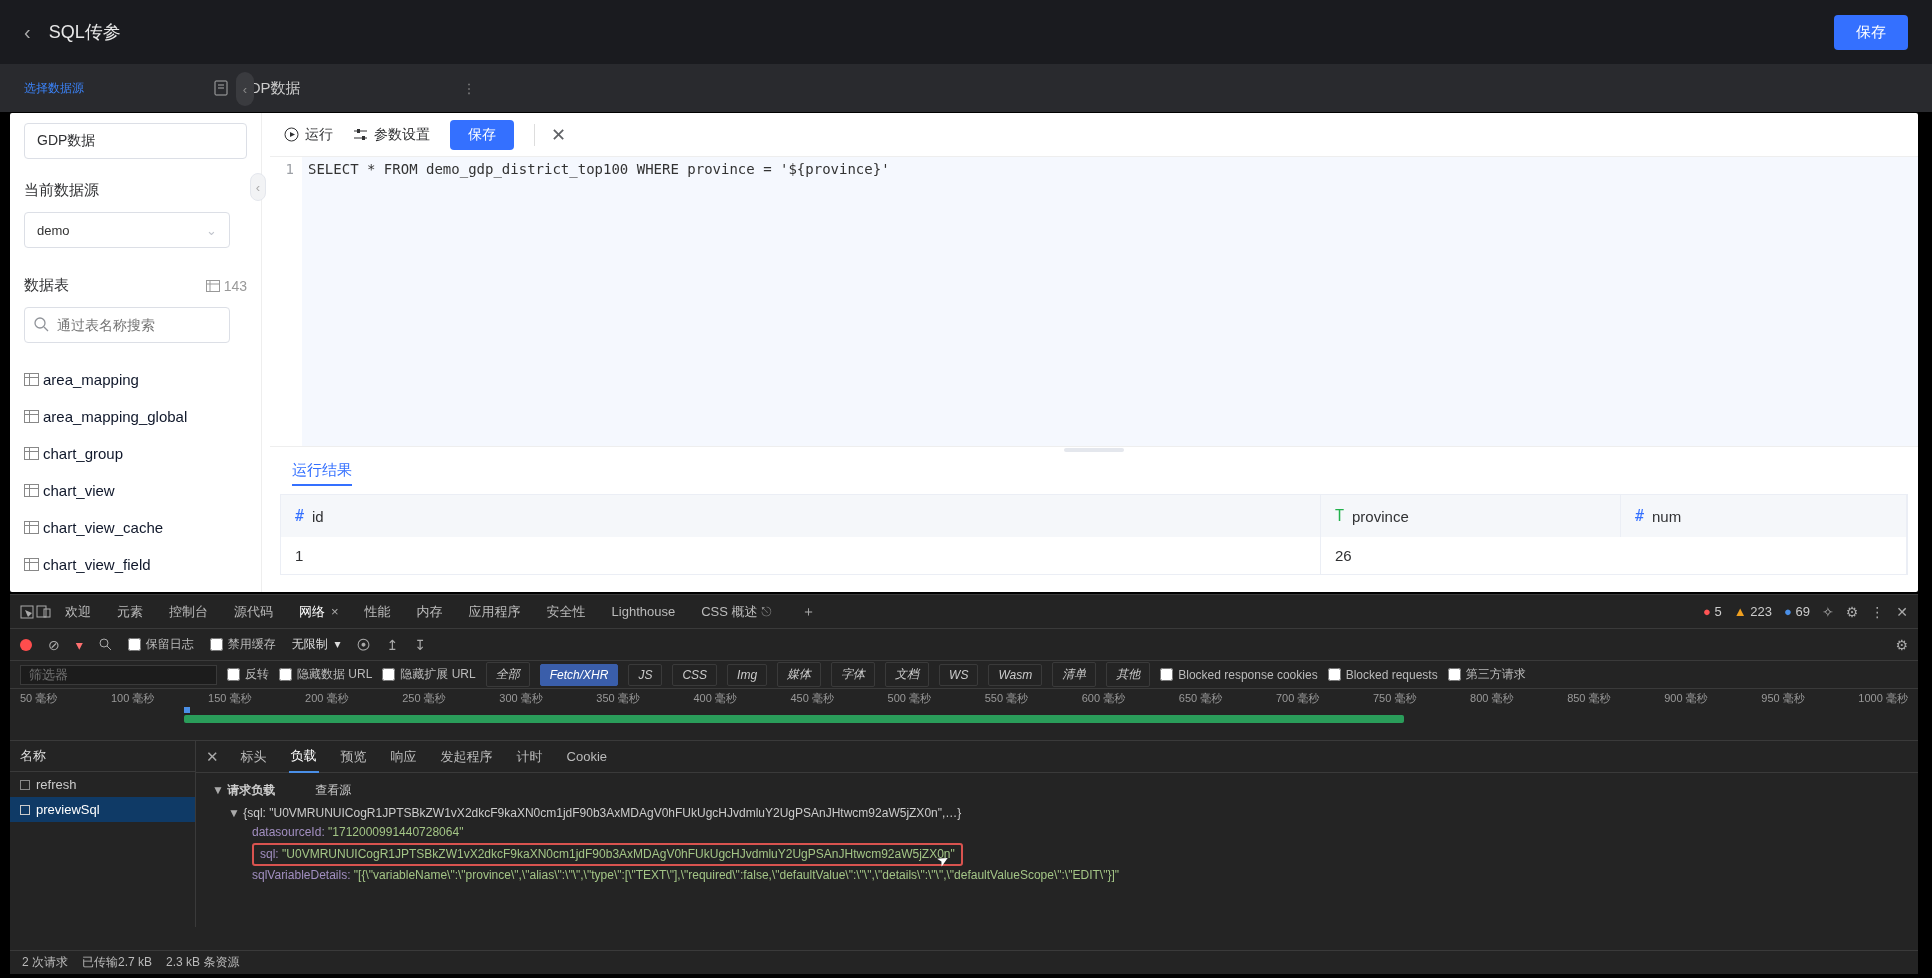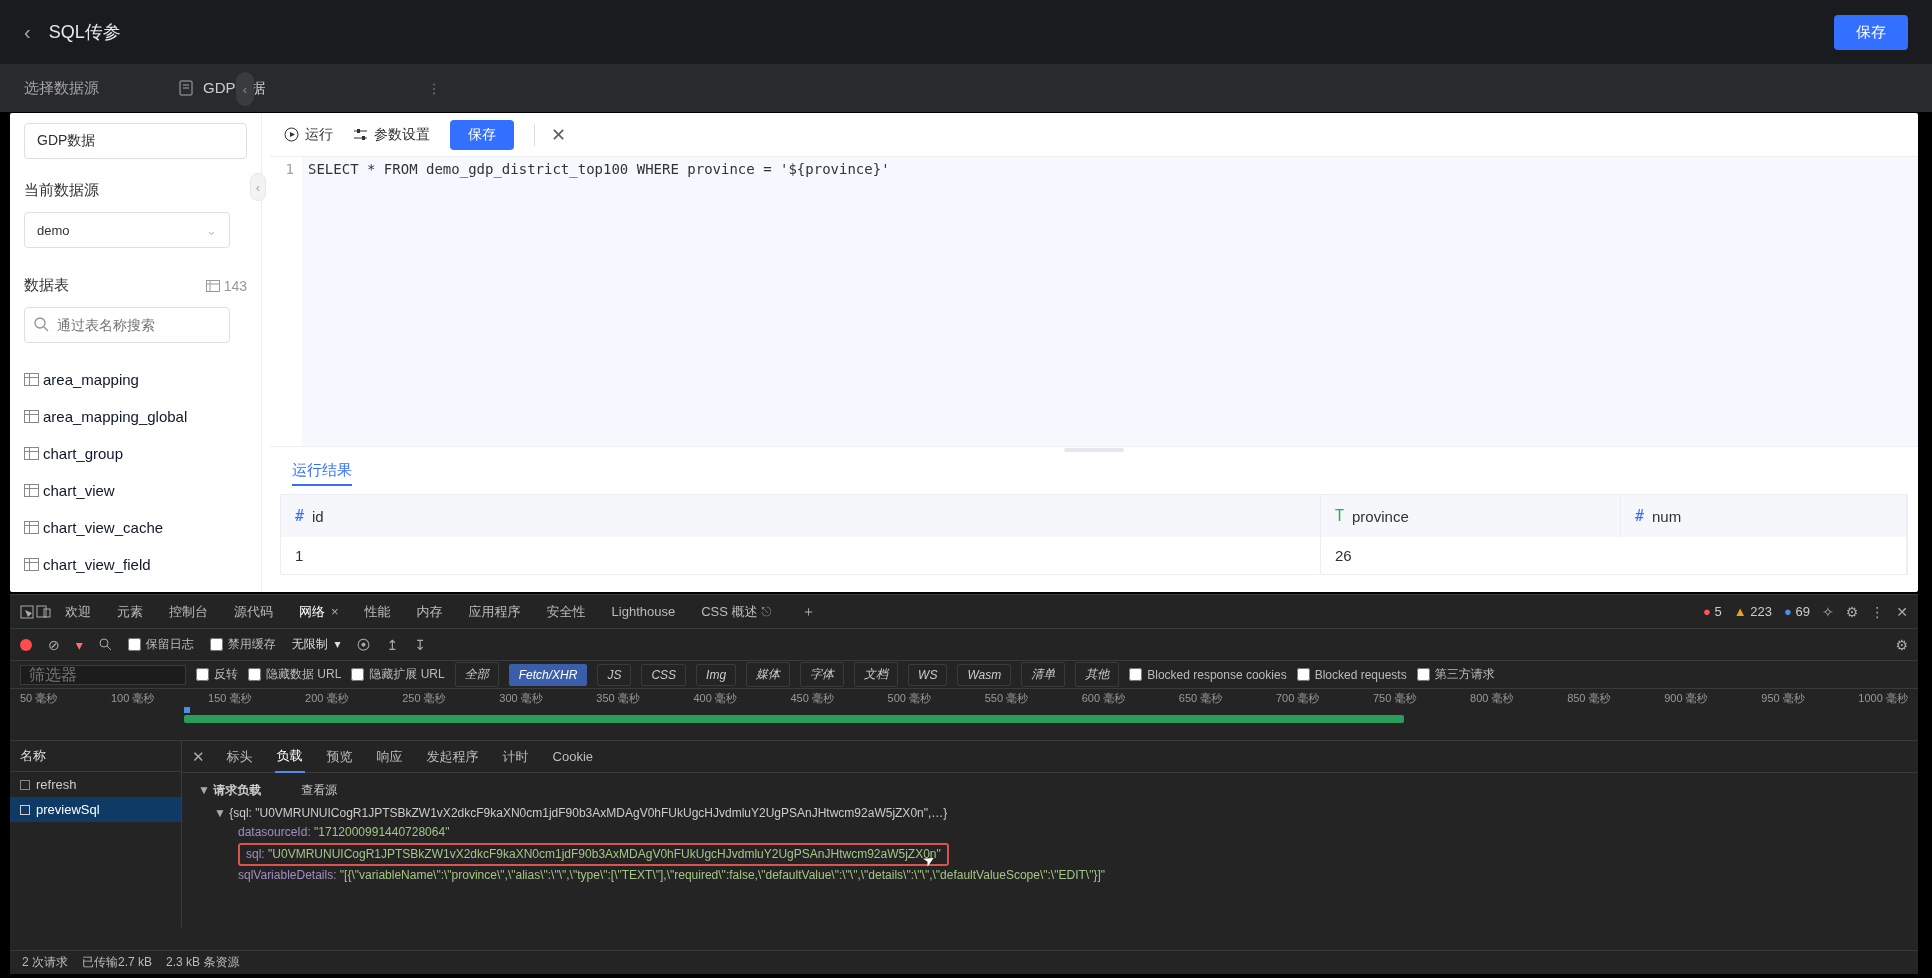--- a/index.html
+++ b/index.html
@@ -7,21 +7,21 @@
 
 
 .app-header { height: 64px; background: #1a1b1f; display: flex; align-items: center; padding: 0 24px; justify-content: space-between; }
 .app-header-left { display: flex; align-items: center; gap: 18px; }
 .back-arrow { font-size: 20px; color: #aaa; cursor: pointer; }
 .app-title { color: #e8e8e8; font-size: 18px; }
 .save-top-btn { background: #3470ff; color: #fff; border: none; padding: 8px 22px; border-radius: 4px; font-size: 15px; cursor: pointer; }
 
 
 .sub-header { height: 48px; background: #292a2e; display: flex; align-items: center; padding: 0 0 0 24px; position: relative; }
-.sub-header-label { color: #a3a3a3; font-size: 15px; margin-right: 66px; }
+.sub-header-label { color: #3b82f6; font-size: 12px; margin-right: 116px; }
 .collapse-btn { width: 18px; height: 34px; background: #3a3b3f; border-radius: 9px; display: flex; align-items: center; justify-content: center; color: #888; position: absolute; left: 236px; top: 8px; cursor: pointer; z-index: 3; }
 .doc-tab { display: flex; align-items: center; gap: 10px; color: #ccc; font-size: 15px; padding: 8px 14px; position: relative; }
 .doc-tab-more { color: #888; margin-left: 148px; cursor: pointer; }
 
 
 .white-panel { background: #fff; position: absolute; left: 10px; right: 14px; top: 113px; height: 479px; border-radius: 2px; color: #303133; }
 
 
 .wp-left { position: absolute; left: 0; top: 0; width: 252px; bottom: 0; padding: 10px 14px; border-right: 1px solid #eee; }
 .wp-input { width: 100%; height: 36px; border: 1px solid #dcdfe6; border-radius: 4px; padding: 0 12px; font-size: 14px; color: #303133; }
@@ -67,29 +67,29 @@
 .dt-tab.active .close-x { margin-left: 6px; color: #aaa; }
 .dt-tabs-right { margin-left: auto; display: flex; align-items: center; gap: 12px; }
 .dt-err { color: #ff5555; } .dt-warn { color: #f0a020; } .dt-info { color: #4a8fe7; }
 .dt-ico { color: #aaa; font-size: 14px; cursor: pointer; }
 .dt-toolbar { height: 32px; display: flex; align-items: center; padding: 0 10px; gap: 16px; border-bottom: 1px solid #3a3a3a; font-size: 12px; }
 .dt-rec { width: 12px; height: 12px; border-radius: 50%; background: #ff4d4d; }
 .dt-chk { display: flex; align-items: center; gap: 5px; color: #bbb; }
 .dt-chk input { accent-color: #555; }
 .dt-select { color: #ddd; cursor: pointer; }
 .dt-filter-row { height: 28px; display: flex; align-items: center; padding: 0 10px; gap: 10px; border-bottom: 1px solid #3a3a3a; font-size: 12px; }
-.dt-filter-input { background: #1c1c1c; border: 1px solid #3a3a3a; color: #ccc; padding: 2px 8px; width: 166px; height: 20px; font-size: 16px; }
+.dt-filter-input { background: #1c1c1c; border: 1px solid #3a3a3a; color: #ccc; padding: 2px 8px; width: 197px; height: 20px; font-size: 13px; }
 .dt-fbtn { padding: 3px 9px; border: 1px solid #3a3a3a; color: #ccc; cursor: pointer; font-size: 12px; border-radius: 2px; font-style: italic; }
 .dt-fbtn.active { background: #3a5eaa; color: #fff; border-color: #3a5eaa; }
 .dt-timeline { height: 52px; display: flex; border-bottom: 1px solid #3a3a3a; position: relative; padding: 4px 10px 0 10px; }
 .dt-tl-labels { position: absolute; left: 10px; right: 10px; top: 2px; display: flex; justify-content: space-between; color: #999; font-size: 11px; }
 .dt-tl-bar { position: absolute; left: 174px; width: 1220px; top: 26px; height: 8px; background: linear-gradient(to right,#2a9d5a,#2a9d5a); border-radius: 2px; }
 .dt-tl-bar2 { position: absolute; left: 174px; width: 6px; top: 18px; height: 6px; background: #4a8fe7; }
 .dt-bottom { display: flex; height: 186px; }
-.dt-names { width: 172px; border-right: 1px solid #3a3a3a; }
+.dt-names { width: 186px; border-right: 1px solid #3a3a3a; }
 .dt-names-head { padding: 6px 10px; color: #ddd; border-bottom: 1px solid #3a3a3a; font-size: 13px; }
 .dt-names-item { padding: 5px 10px; color: #ccc; cursor: pointer; font-size: 13px; display: flex; align-items: center; gap: 6px; }
 .dt-names-item.sel { background: #0f3a66; color: #fff; }
 .dt-detail { flex: 1; display: flex; flex-direction: column; }
 .dt-detail-tabs { height: 32px; display: flex; align-items: center; padding: 0 10px; gap: 20px; border-bottom: 1px solid #3a3a3a; font-size: 13px; }
 .dt-dtab { color: #bbb; cursor: pointer; padding: 6px 2px; }
 .dt-dtab.active { color: #fff; border-bottom: 2px solid #4a8fe7; }
 .dt-close-detail { color: #aaa; cursor: pointer; font-size: 15px; }
 .dt-payload { padding: 8px 16px; font-family: Consolas, monospace; font-size: 12px; color: #ccc; line-height: 1.6; overflow: auto; }
 .dt-pay-head { display: flex; gap: 40px; margin-bottom: 4px; }

